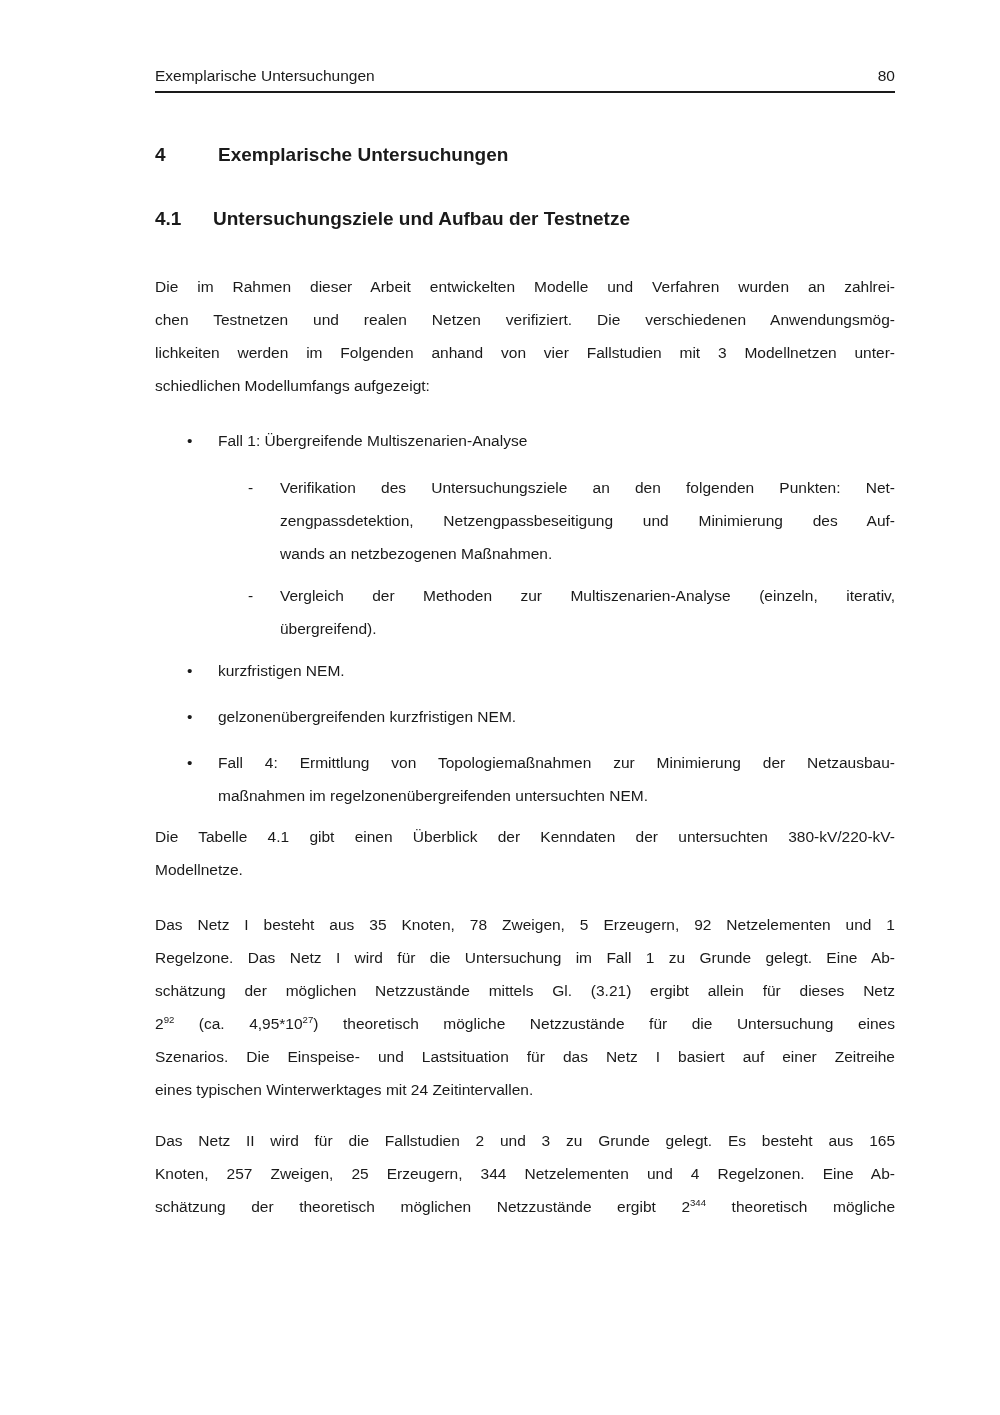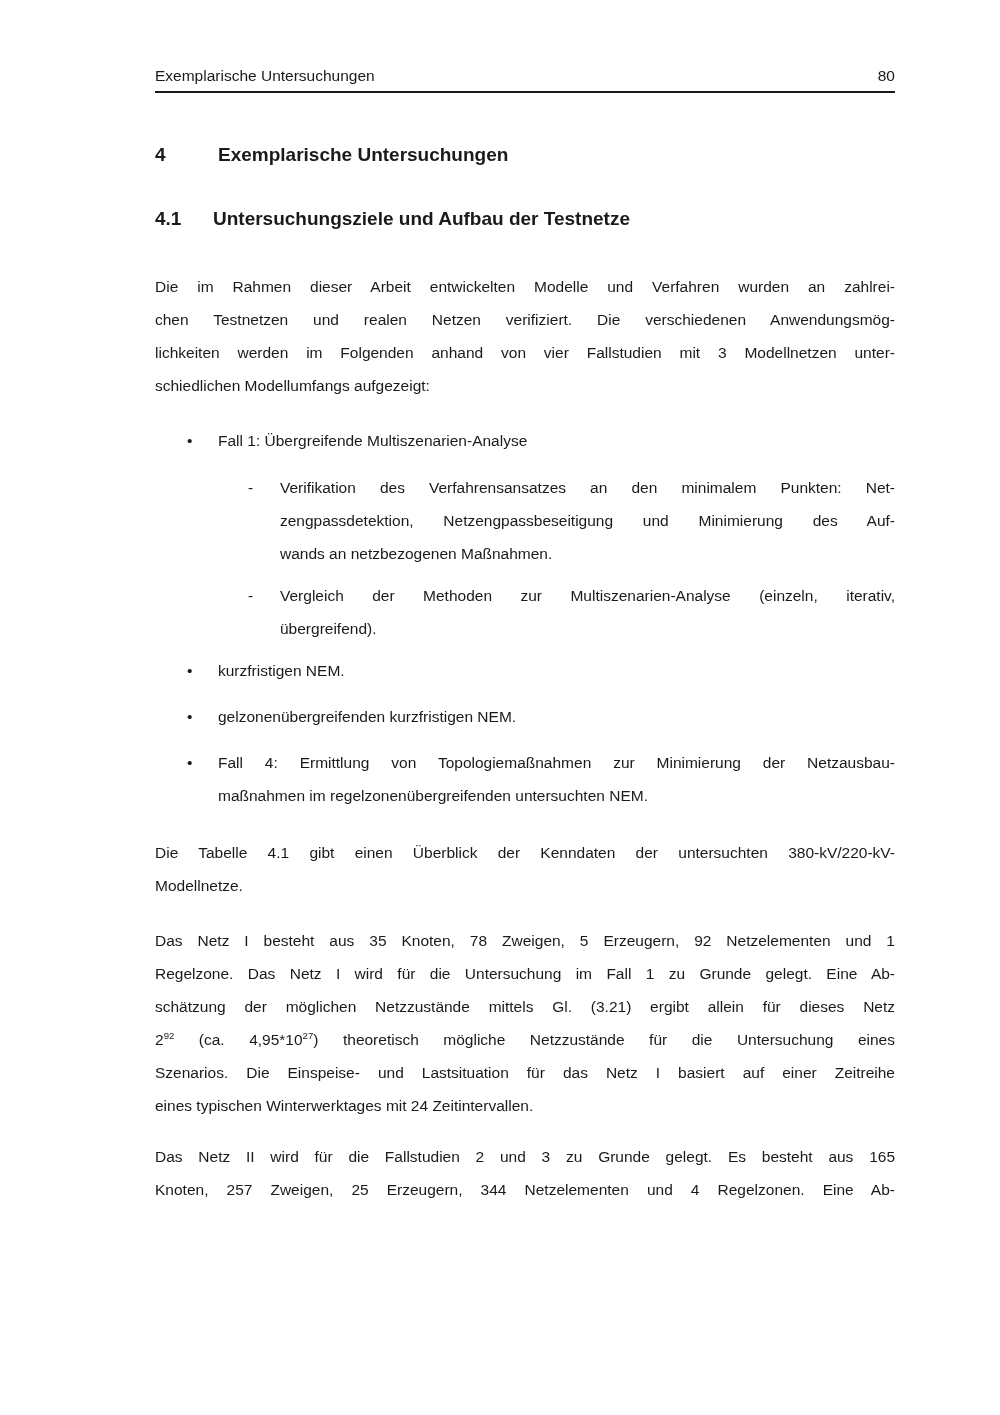--- a/index.html
+++ b/index.html
@@ -39,21 +39,21 @@
   .h2 {
     margin-top: 36px;
     font-size: 19px;
     font-weight: bold;
     line-height: 26px;
     white-space: nowrap;
   }
   .h2 .num { display: inline-block; width: 58px; }
   .para { line-height: 33px; }
   .p-intro  { margin-top: 38px; }
-  .p-table  { margin-top: 24px; }
+  .p-table  { margin-top: 8px; }
   .p-netz1  { margin-top: 22px; }
   .p-netz2  { margin-top: 18px; }
   .tline { text-align: left; }
   .tline.just { text-align: justify; text-align-last: justify; }
   sup { font-size: 0.62em; line-height: 0; vertical-align: 6px; letter-spacing: 0; }
   .li { position: relative; line-height: 33px; }
   .li .marker { position: absolute; top: 0; }
   .li.l1 { padding-left: 63px; }
   .li.l1 .marker { left: 32px; }
   .li.l2 { padding-left: 125px; }
@@ -94,21 +94,21 @@
     <div class="li l1 li-fall1 para">
       <span class="marker">•</span>
       <div class="li-text">
           <div class="tline">Fall 1: Übergreifende Multiszenarien-Analyse</div>
         </div>
     </div>
 
     <div class="li l2 li-sub1 para">
       <span class="marker">-</span>
       <div class="li-text">
-          <div class="tline just">Verifikation des Verfahrensansatzes an den minimalem Punkten: Net-</div>
+          <div class="tline just">Verifikation des Untersuchungsziele an den folgenden Punkten: Net-</div>
           <div class="tline just">zengpassdetektion, Netzengpassbeseitigung und Minimierung des Auf-</div>
           <div class="tline">wands an netzbezogenen Maßnahmen.</div>
         </div>
     </div>
 
     <div class="li l2 li-sub2 para">
       <span class="marker">-</span>
       <div class="li-text">
           <div class="tline just">Vergleich der Methoden zur Multiszenarien-Analyse (einzeln, iterativ,</div>
           <div class="tline">übergreifend).</div>
@@ -147,16 +147,17 @@
         <div class="tline just">Regelzone. Das Netz I wird für die Untersuchung im Fall 1 zu Grunde gelegt. Eine Ab-</div>
         <div class="tline just">schätzung der möglichen Netzzustände mittels Gl. (3.21) ergibt allein für dieses Netz</div>
         <div class="tline just">2<sup>92</sup> (ca. 4,95*10<sup>27</sup>) theoretisch mögliche Netzzustände für die Untersuchung eines</div>
         <div class="tline just">Szenarios. Die Einspeise- und Lastsituation für das Netz I basiert auf einer Zeitreihe</div>
         <div class="tline">eines typischen Winterwerktages mit 24 Zeitintervallen.</div>
       </div>
 
     <div class="para p-netz2">
         <div class="tline just">Das Netz II wird für die Fallstudien 2 und 3 zu Grunde gelegt. Es besteht aus 165</div>
         <div class="tline just">Knoten, 257 Zweigen, 25 Erzeugern, 344 Netzelementen und 4 Regelzonen. Eine Ab-</div>
+        <div class="tline just">schätzung der theoretisch möglichen Netzzustände ergibt 2<sup>344</sup> theoretisch mögliche</div>
       </div>
 
   </div>
 </div>
 
 </body></html>

